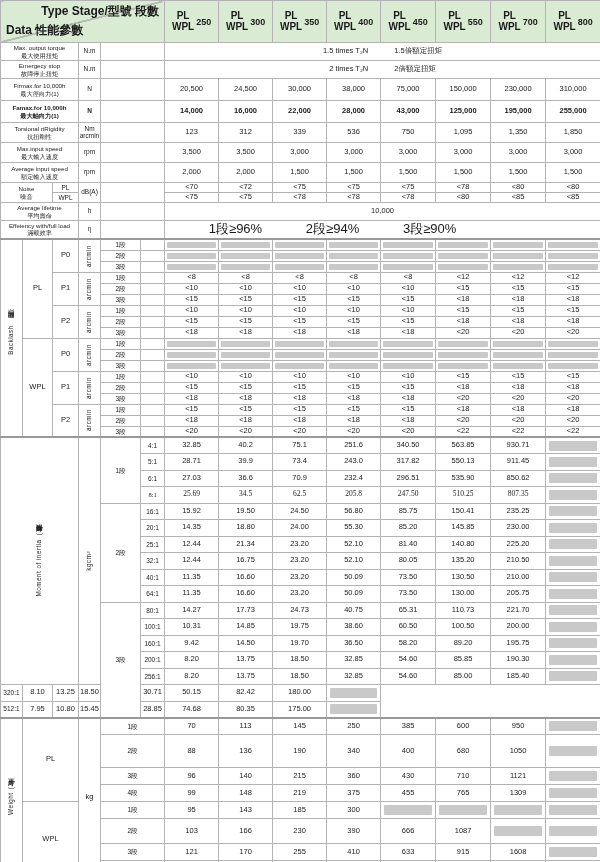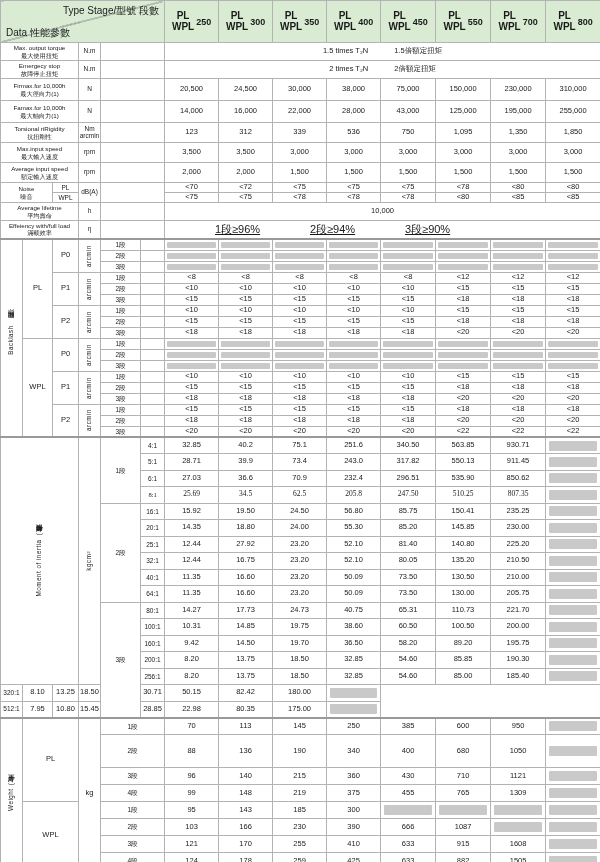--- a/index.html
+++ b/index.html
@@ -6,37 +6,37 @@
   body{width:600px;font-family:"Liberation Sans","DejaVu Sans",sans-serif;color:#1a1a1a;}
   #page{width:600px;height:862px;background:#fff;overflow:hidden;}
   table{border-collapse:collapse;table-layout:fixed;width:600px;border:1.5px solid #8e8e8e;}
   td{border:1px solid #b3b3b3;text-align:center;vertical-align:middle;padding:0;overflow:hidden;
      font-size:7.5px;line-height:1.15;white-space:nowrap;}
   tr.sect>td{border-top:2px solid #999;}
   .green{background:#d9ecd3;}
   
   td.corner{position:relative;background-color:#d9ecd3;
     background-image:linear-gradient(to bottom right, rgba(0,0,0,0) calc(50% - 1px), #8e8e8e calc(50% - 1px), #8e8e8e 50%, rgba(0,0,0,0) 50%);}
-  .corner span{position:absolute;font-weight:normal;font-size:10px;}
+  .corner span{position:absolute;font-weight:bold;font-size:12px;}
   .corner .c-top{top:4px;right:5px;}
   .corner .c-bot{bottom:4px;left:5px;}
   
   .mwrap{display:flex;align-items:center;justify-content:center;gap:2px;}
   .mnames div{font-size:10px;font-weight:bold;line-height:1.05;}
   .msize{font-size:9px;font-weight:bold;padding-top:2px;}
   
   .lab div{font-size:6.2px;line-height:1.2;}
   .unit div{font-size:6.5px;line-height:1.05;}
   .unit .frac{display:block;}
   
   .vert{writing-mode:vertical-rl;transform:rotate(180deg);margin:0 auto;font-size:6.3px;
         letter-spacing:.5px;line-height:1;white-space:nowrap;}
   
   .spanflex{display:flex;align-items:center;justify-content:center;gap:26px;font-size:7.5px;}
-  .effflex{display:flex;align-items:center;justify-content:space-evenly;padding-right:100px;font-size:11px;text-decoration:underline;}
+  .effflex{display:flex;align-items:center;justify-content:space-evenly;padding-right:100px;font-size:13px;}
   .stage{font-size:6.5px;}
   .ratio{font-size:6.5px;}
   .subl{font-size:6.5px;}
   
   .na{background:#c9c9c9;margin:2px 3px;height:10px;border-radius:1px;}
   .na.s{height:6px;margin:2px 2px;}
   
   #foot{display:flex;gap:10px;padding:5px 4px 0 4px;}
   #foot .fcol{font-size:5.9px;line-height:1.55;color:#222;text-align:left;}
   #foot .fl{width:330px;}
@@ -197,21 +197,21 @@
           <td colspan="2"></td>
           <td>20,500</td>
           <td>24,500</td>
           <td>30,000</td>
           <td>38,000</td>
           <td>75,000</td>
           <td>150,000</td>
           <td>230,000</td>
           <td>310,000</td>
         </tr>
-        <tr style="height: 22px;">
+        <tr style="height: 22px; font-weight: bold;">
           <td colspan="3">
             <div class="lab">
               <div>Famax.for 10,000h</div>
               <div>最大軸向力(1)</div>
             </div>
           </td>
           <td>
             <div class="unit">
               <div class="frac">N</div>
             </div>
@@ -786,21 +786,21 @@
           <td>85.20</td>
           <td>145.85</td>
           <td>230.00</td>
           <td>
             <div class="na"></div>
           </td>
         </tr>
         <tr style="height: 16.5px;">
           <td class="ratio">25:1</td>
           <td>12.44</td>
-          <td>27.92</td>
+          <td>21.34</td>
           <td>23.20</td>
           <td>52.10</td>
           <td>81.40</td>
           <td>140.80</td>
           <td>225.20</td>
           <td>
             <div class="na"></div>
           </td>
         </tr>
         <tr style="height: 16.5px;">
@@ -920,21 +920,21 @@
           <td>
             <div class="na"></div>
           </td>
         </tr>
         <tr style="height: 16.5px;">
           <td class="ratio">512:1</td>
           <td>7.95</td>
           <td>10.80</td>
           <td>15.45</td>
           <td>28.85</td>
-          <td>22.98</td>
+          <td>74.68</td>
           <td>80.35</td>
           <td>175.00</td>
           <td>
             <div class="na"></div>
           </td>
         </tr>
         <tr class="sect" style="height: 17px;">
           <td rowspan="8">
             <div class="vert">Weight 重量(2)</div>
           </td>
@@ -1004,21 +1004,21 @@
           <td>
             <div class="na"></div>
           </td>
           <td>
             <div class="na"></div>
           </td>
           <td>
             <div class="na"></div>
           </td>
         </tr>
-        <tr style="height: 17px;">
+        <tr style="height: 25px;">
           <td class="stage" colspan="2">2段</td>
           <td>103</td>
           <td>166</td>
           <td>230</td>
           <td>390</td>
           <td>666</td>
           <td>1087</td>
           <td>
             <div class="na"></div>
           </td>

